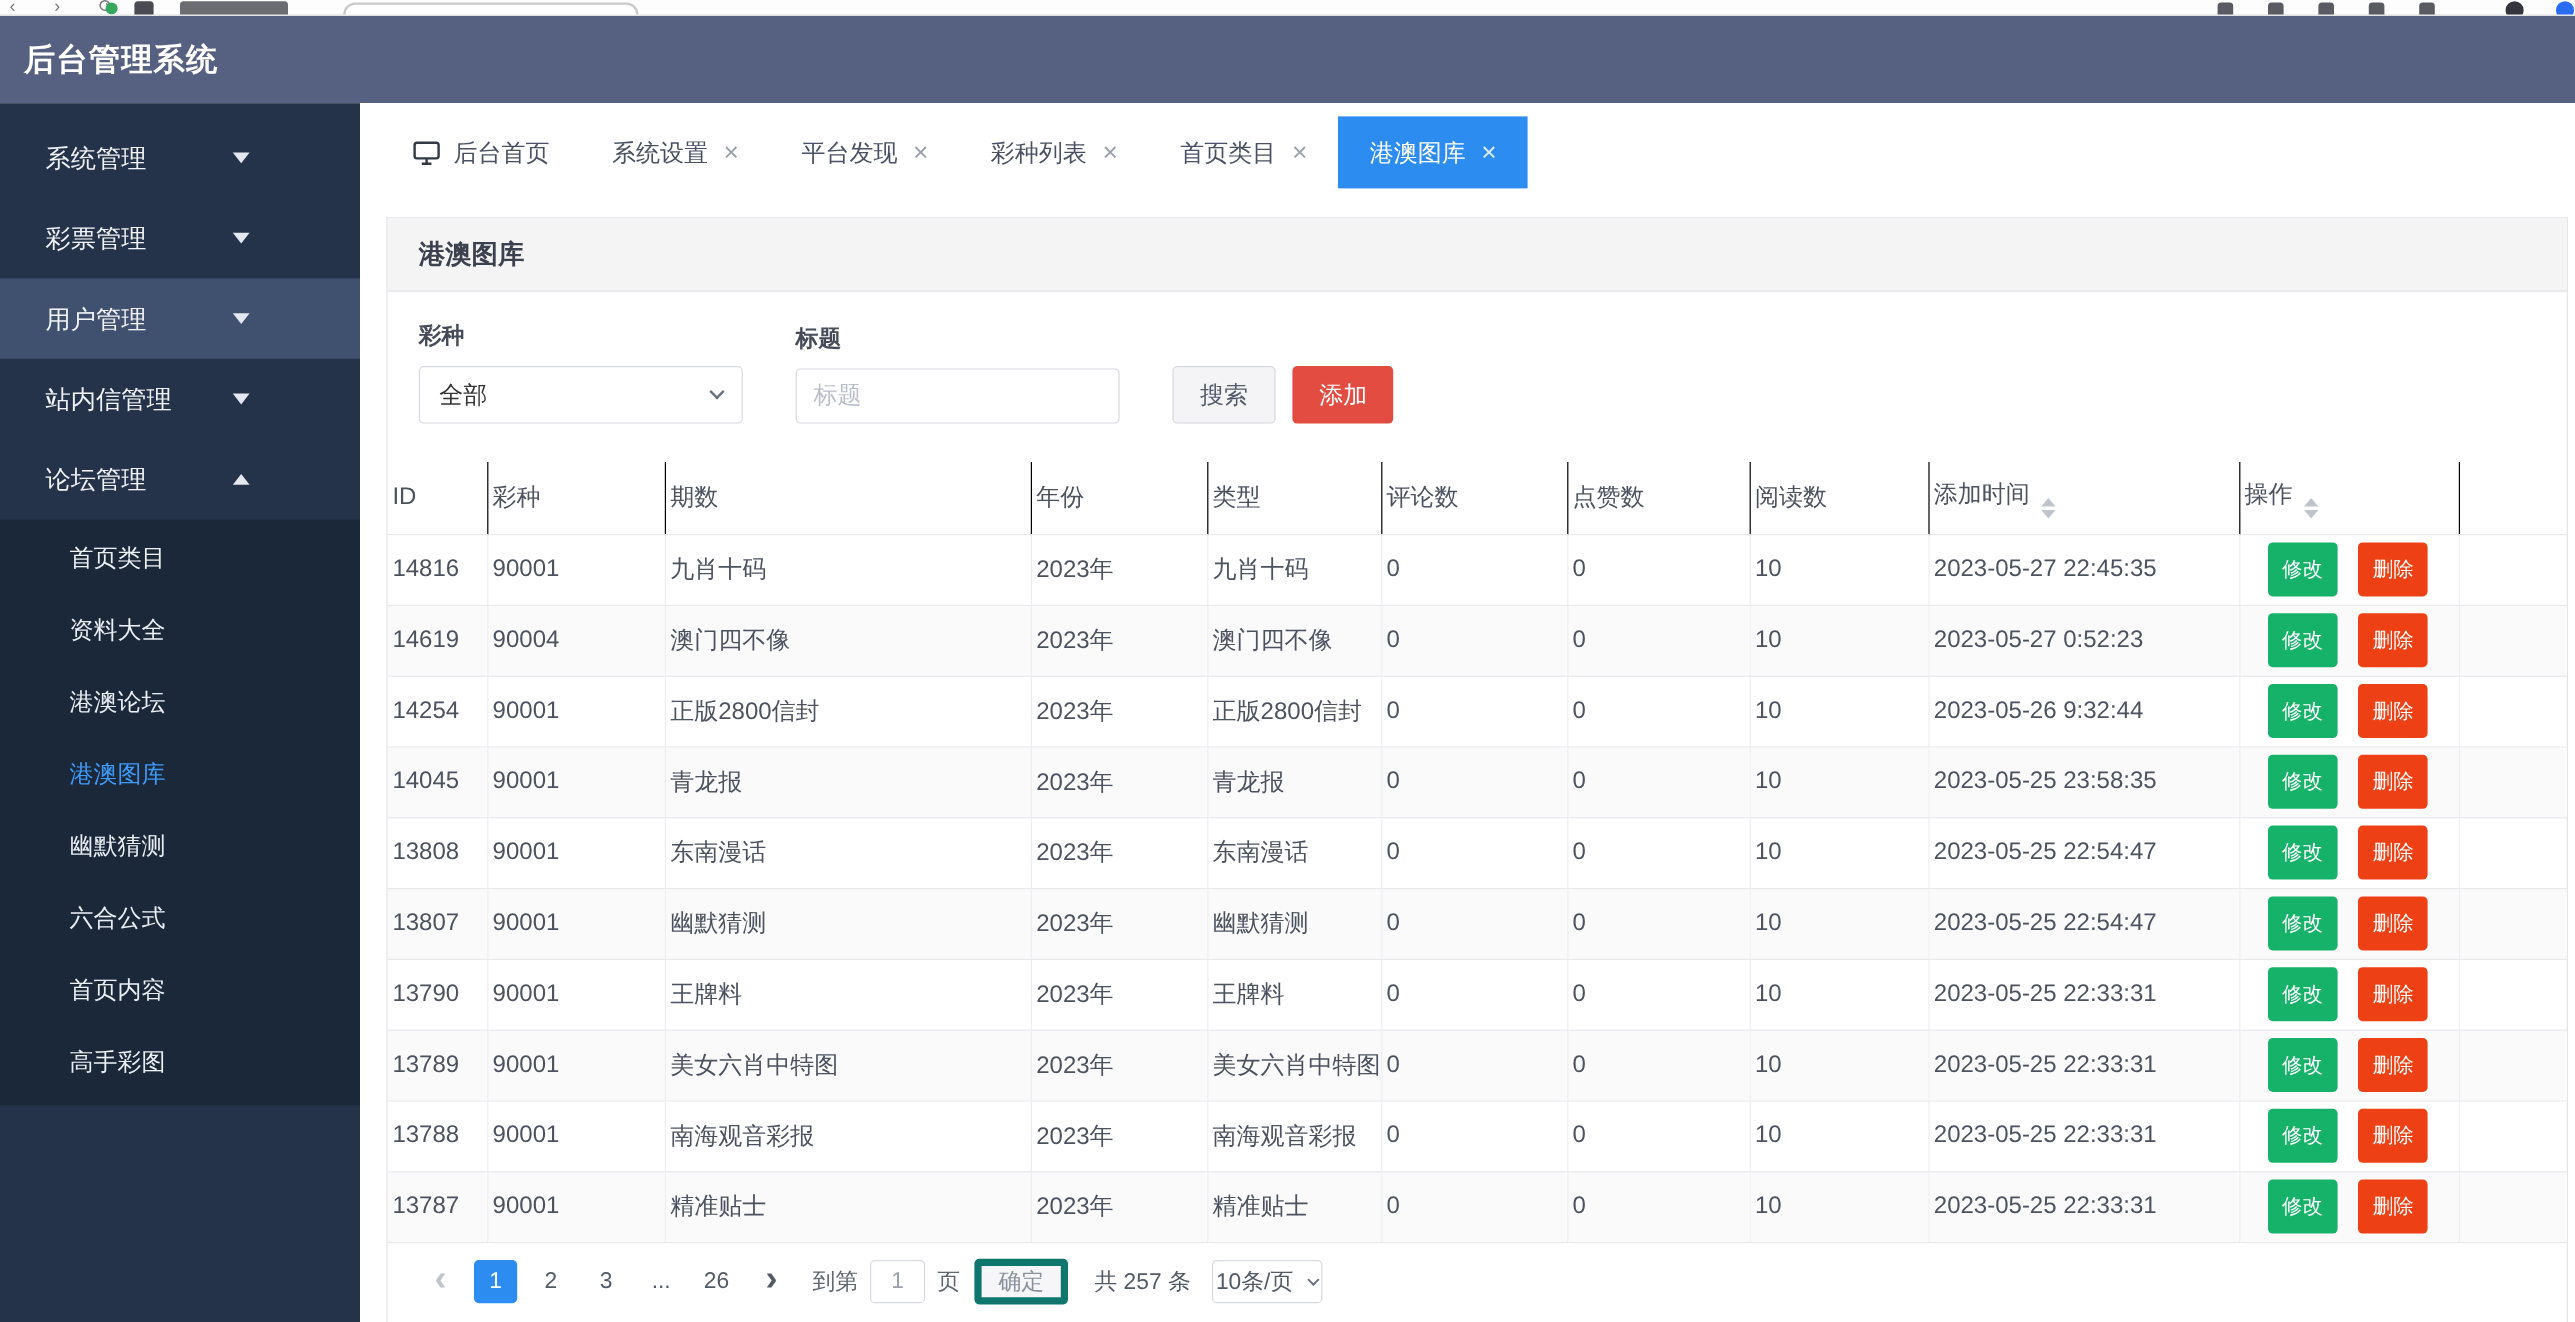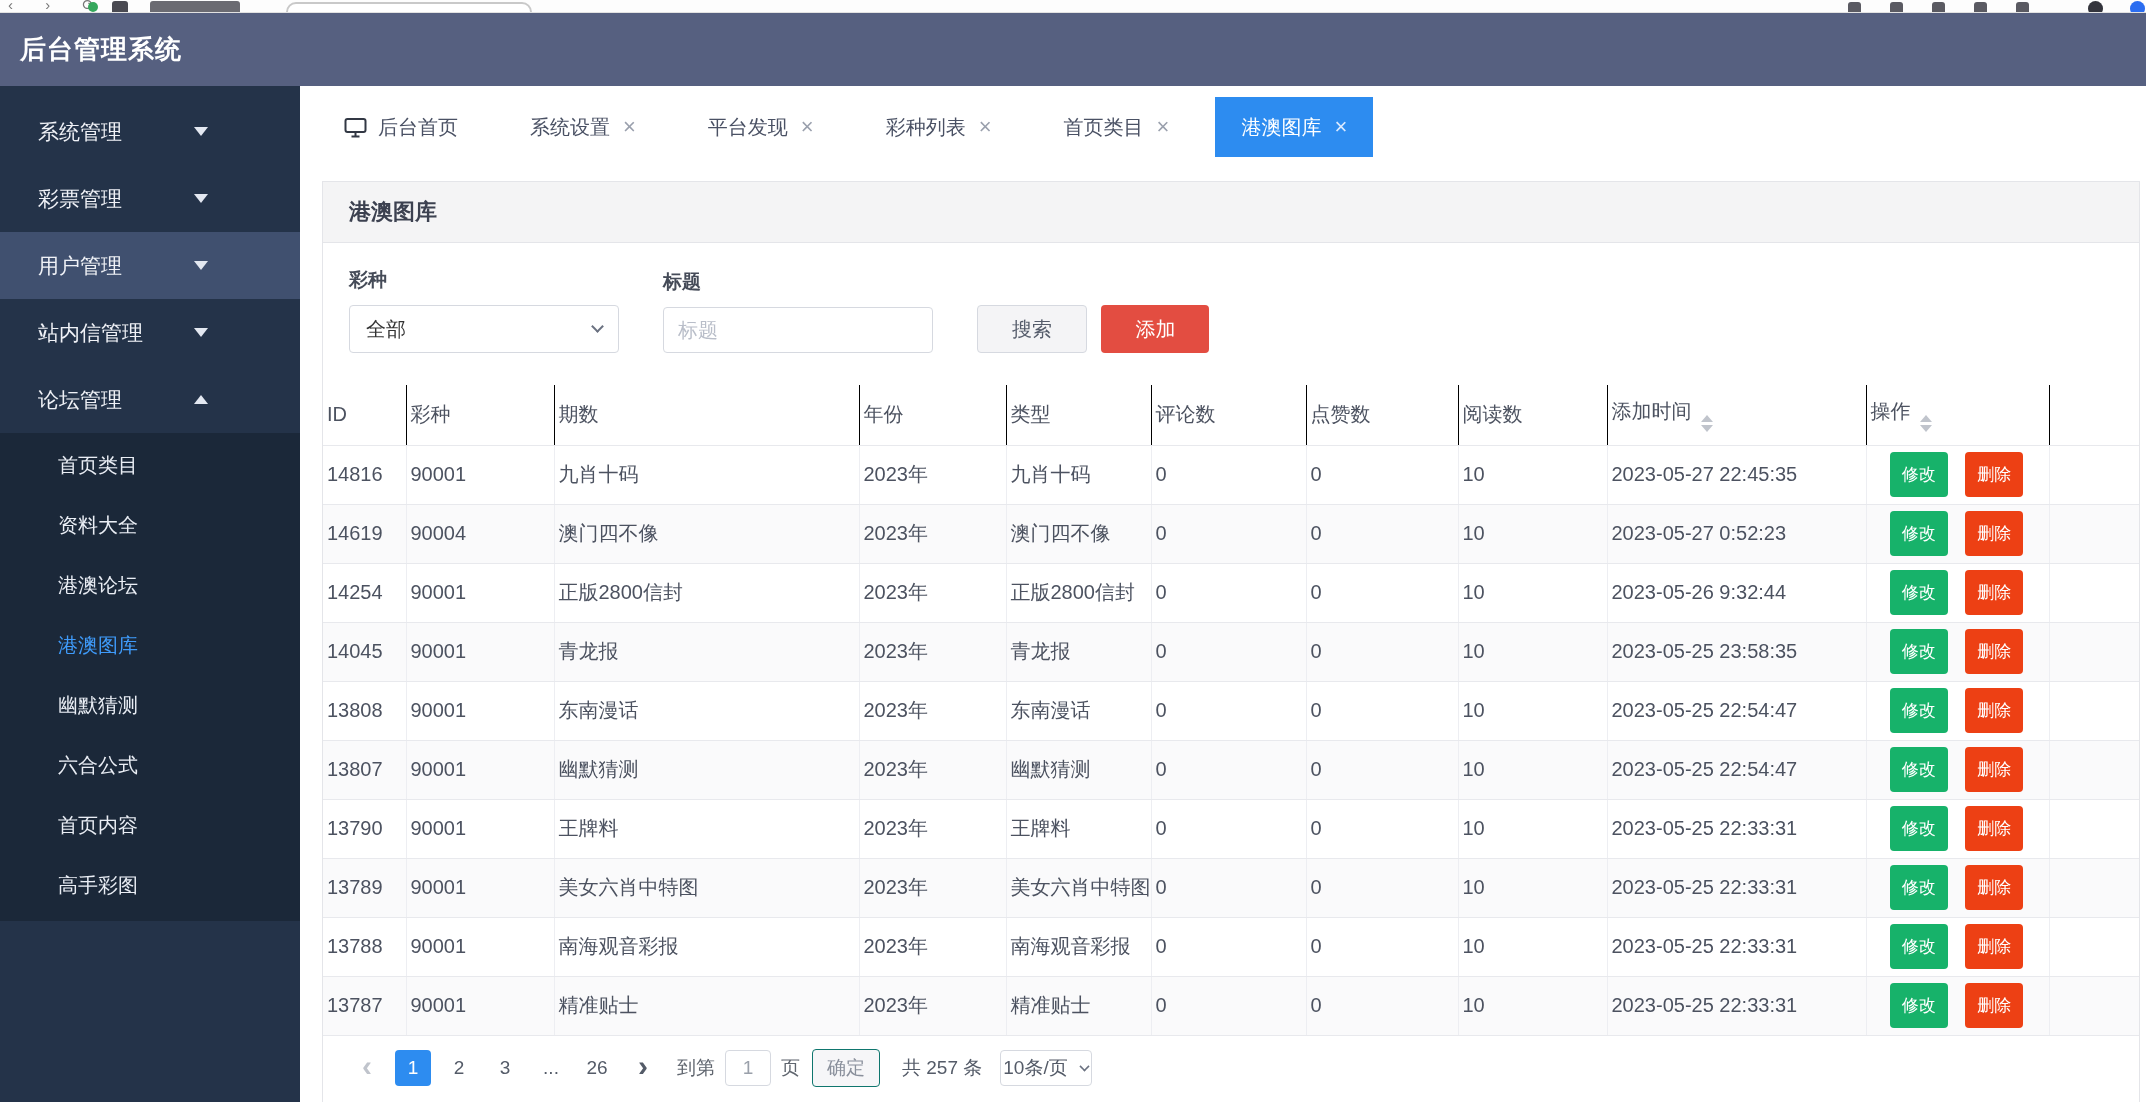--- a/index.html
+++ b/index.html
@@ -31,40 +31,40 @@
   .menu-chevron { width:0; height:0; border-left:7px solid transparent; border-right:7px solid transparent; border-top:9px solid #e3e8f1; flex-shrink:0; }
   .menu-chevron.up { transform:rotate(180deg); }
   .submenu { background:#1b2839; padding:2px 0 6px; }
   .submenu-item { height:60px; display:flex; align-items:center; padding-left:58px; font-size:20px; color:#eaeef5; cursor:pointer; }
   .submenu-item.active { color:#3f9bfa; }
 
   
   .main { flex:1; display:flex; flex-direction:column; background:#fff; min-width:0; }
 
   
-  .tabs { display:flex; align-items:flex-end; height:71px; padding-left:18px; background:#fff; flex-shrink:0;gap:20px; }
+  .tabs { display:flex; align-items:flex-end; height:71px; padding-left:18px; background:#fff; flex-shrink:0; }
   .tab { display:flex; align-items:center; gap:11px; height:60px; padding:0 26px; font-size:20px; color:#4a5164; cursor:pointer; white-space:nowrap; }
   .tab.active { background:#2d8cf0; color:#fff; }
   .tab-close { font-size:22px; line-height:1; color:#9aa0ad; margin-left:2px; }
   .tab.active .tab-close { color:#ddebff; }
   .tab-icon { display:flex; align-items:center; }
 
   
   .panel { margin:24px 6px 0 22px; border:1px solid #e4e5e9; border-bottom:none; flex:1; display:flex; flex-direction:column; min-height:0; background:#fff; }
   .panel-header { height:61px; background:#f4f4f5; border-bottom:1px solid #e4e5e9; display:flex; align-items:center; padding-left:26px; font-size:22px; font-weight:600; color:#3c4150; flex-shrink:0; }
 
   
   .filters { display:flex; align-items:flex-end; padding:24px 26px 32px; flex-shrink:0; }
   .field { margin-right:44px; }
   .field label { display:block; font-size:19px; font-weight:600; color:#454b58; margin-bottom:12px; }
   .select-box { width:270px; height:48px; border:1px solid #d6d9e0; border-radius:4px; display:flex; align-items:center; justify-content:space-between; padding:0 16px; font-size:20px; color:#333; background:#fff; cursor:pointer; }
   .sel-chevron { width:9px; height:9px; border-right:2px solid #6a7180; border-bottom:2px solid #6a7180; transform:rotate(45deg); margin-top:-5px; }
   .text-input { width:270px; height:46px; border:1px solid #d6d9e0; border-radius:4px; padding:0 14px; font-size:20px; color:#333; outline:none; }
   .text-input::placeholder { color:#b9bec9; }
-  .btn { height:48px; padding:0 34px; font-size:20px; border-radius:4px; cursor:pointer; border:none; }
+  .btn { height:48px; padding:0 22px; font-size:20px; border-radius:4px; cursor:pointer; border:none; }
   .btn-search { background:#f4f4f6; border:1px solid #d6d9e0; color:#555c6b; margin-right:10px; }
   .btn-add { background:#e34d41; color:#fff; }
 
   
   .grid { width:100%; border-collapse:collapse; table-layout:fixed; font-size:20px; color:#4c5260; flex-shrink:0; }
   .grid thead th { height:60px; font-weight:500; text-align:left; color:#4c5260; border-bottom:1px solid #e8e9ed; border-right:1px solid #000000; padding:0 6px 0 4px; white-space:nowrap; }
   .grid tbody td { height:59px; border-bottom:1px solid #e8e9ed; border-right:1px solid #edeef2; padding:0 6px 0 4px; white-space:nowrap; overflow:hidden; }
   .grid th:last-child, .grid td:last-child { border-right:none; }
   .grid tbody tr:nth-child(even) { background:#fafafb; }
   .col-op-h, .col-op { text-align:center; }
@@ -80,21 +80,21 @@
   .pagination { display:flex; align-items:center; padding:13px 0 13px 26px; font-size:19px; color:#545b68; flex-shrink:0; }
   .page-btn { min-width:36px; height:36px; display:flex; align-items:center; justify-content:center; border-radius:4px; cursor:pointer; margin-right:10px; }
   .page-btn.active { background:#2d8cf0; color:#fff; }
   .nav-arrow { font-size:30px; font-weight:bold; padding-bottom:4px; }
   .nav-prev { color:#c0c4cc; }
   .nav-next { color:#545b68; }
   .pages { display:flex; }
   .goto-label { margin:0 10px 0 6px; color:#60666f; }
   .goto-input { width:46px; height:36px; border:1px solid #d6d9e0; border-radius:4px; text-align:center; font-size:19px; color:#9aa0aa; outline:none; }
   .goto-suffix { margin:0 12px 0 10px; color:#60666f; }
-  .confirm-btn { height:38px; padding:0 14px; border:1px solid #0f766e; border-radius:4px; background:#f6f6f8; color:#8a909c; font-size:19px; cursor:pointer; }
+  .confirm-btn { height:38px; padding:0 14px; border:6px solid #0f766e; border-radius:4px; background:#f6f6f8; color:#8a909c; font-size:19px; cursor:pointer; }
   .total-count { margin:0 18px 0 22px; color:#545b68; }
   .size-select { height:36px; border:1px solid #d6d9e0; border-radius:4px; display:flex; align-items:center; gap:12px; padding:0 2px; cursor:pointer; background:#fff; }
   .size-select .sel-chevron { border-color:#6a7180; margin-top:-3px; transform:rotate(45deg) scale(0.8); }
 </style>
 </head>
 <body>
 
 <div class="screen">
 
   <div class="browser-strip">

